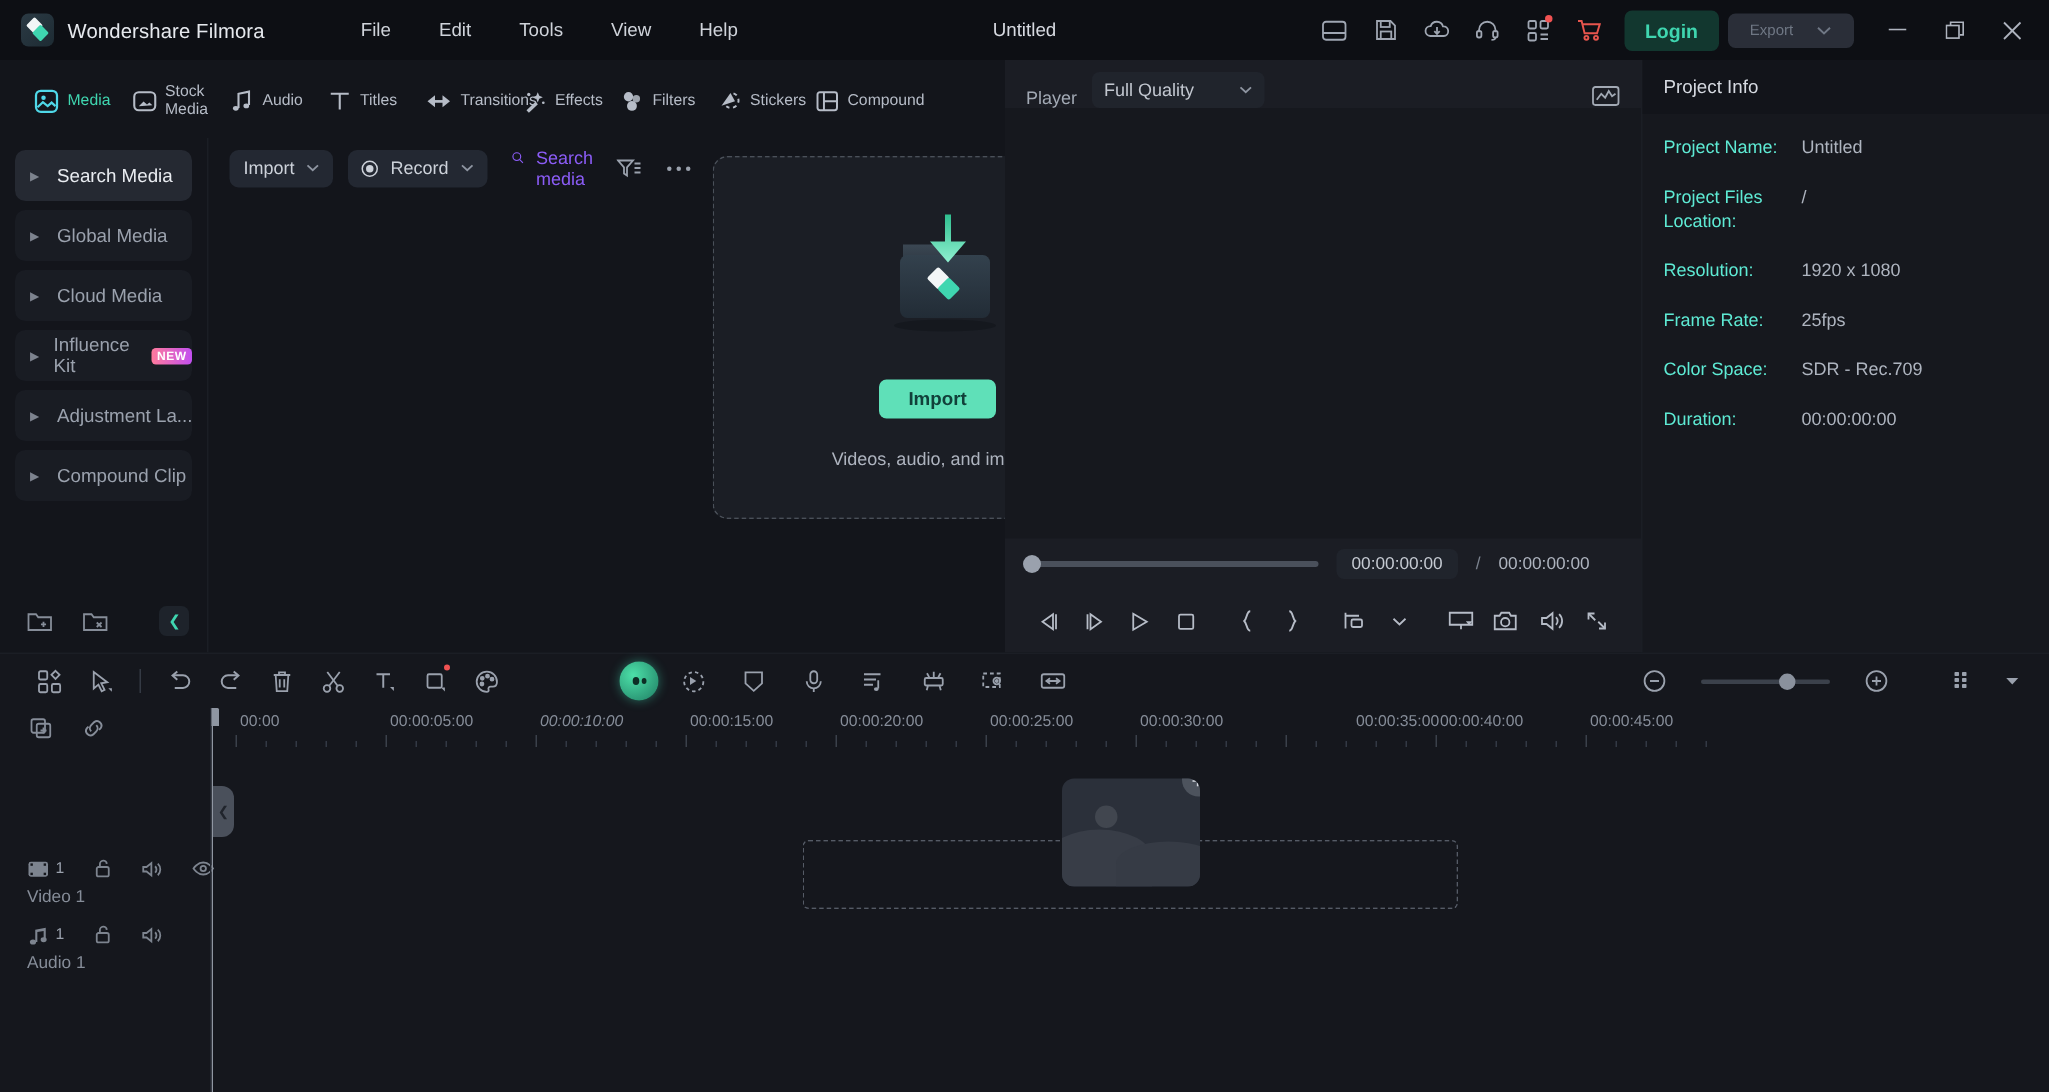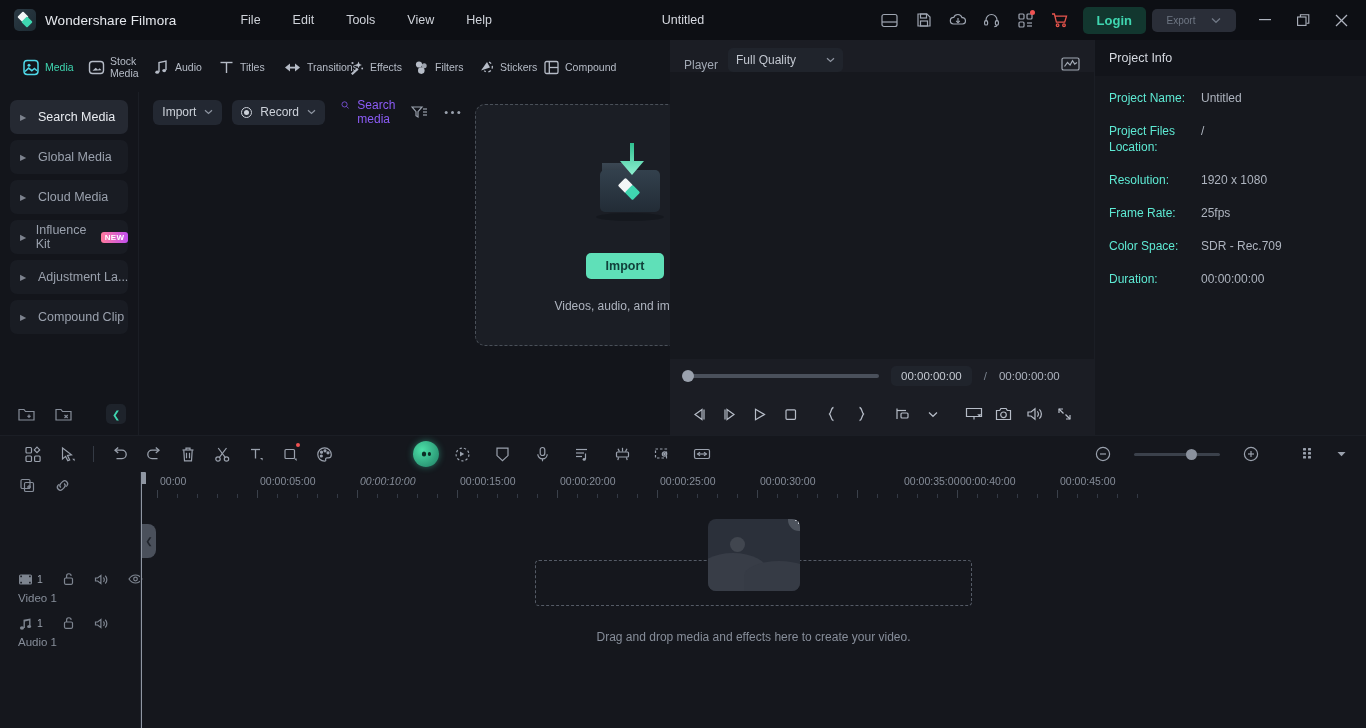--- a/index.html
+++ b/index.html
@@ -965,19 +965,18 @@
         <div class="tracks">
           <div class="dropcenter">
             <div class="dashed-box">
               <div class="ph-thumb">
                 <span class="circ"></span>
                   <span class="hill"></span>
                   <span class="hill2"></span>
                 <span class="ph-plus">+</span>
               </div>
             </div>
-            <div class="drag-text">Drag and drop media and effects here to create your video.</div>
           </div>
         </div>
       </div>
     </div>
   </div>
 </div>
 
 </body></html>

